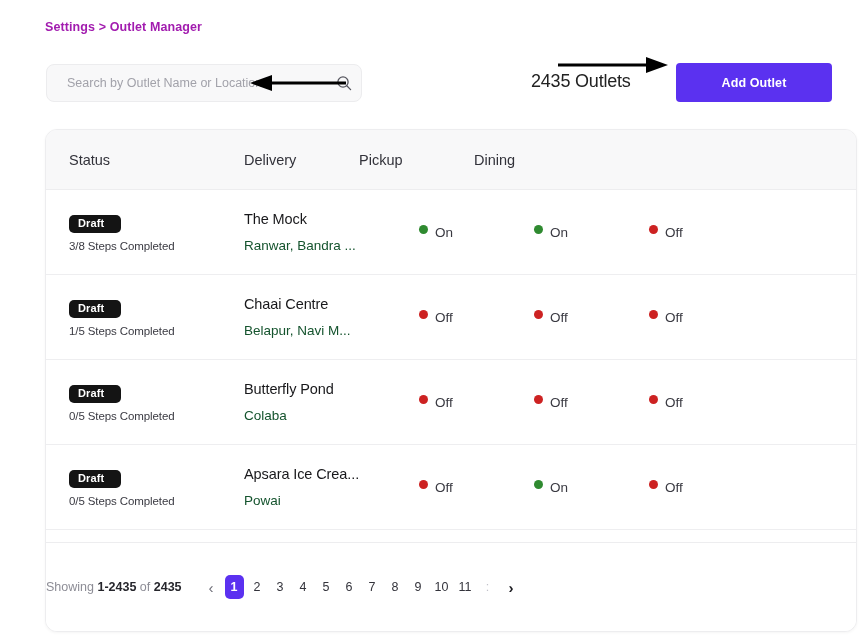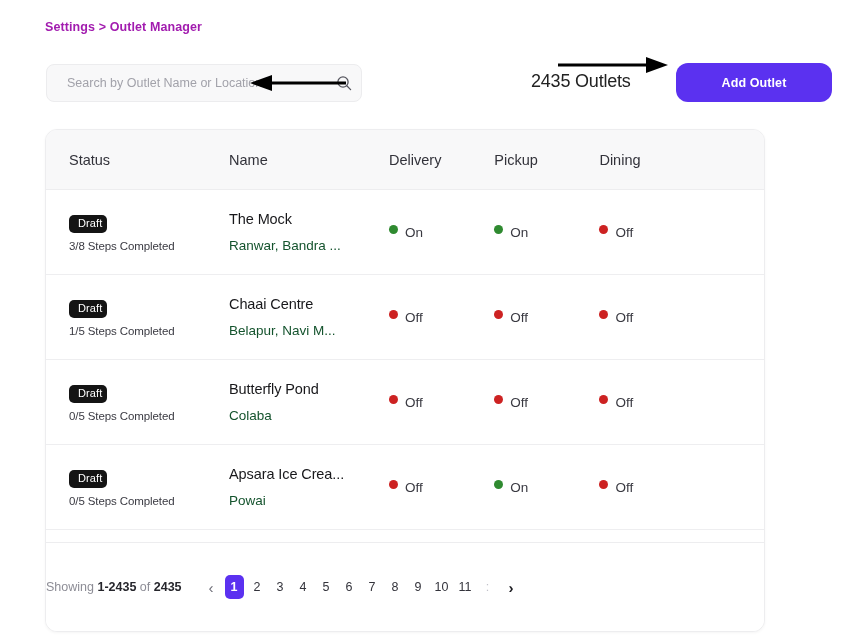--- a/index.html
+++ b/index.html
@@ -75,41 +75,41 @@
   }
 
   
   .add-outlet-btn {
     position: absolute;
     left: 676px;
     top: 63px;
     width: 156px;
     height: 39px;
     border: none;
-    border-radius: 12px;
+    border-radius: 4px;
     background: #5b31f0;
     color: #ffffff;
     font-family: "Liberation Sans", sans-serif;
     font-size: 12.5px;
     font-weight: 700;
     letter-spacing: 0.1px;
     cursor: pointer;
   }
 
   
   .annotation { position: absolute; pointer-events: none; }
   .ann-search { left: 250px; top: 70px; }
   .ann-count  { left: 558px; top: 54px; }
 
   
   .card {
     position: absolute;
     left: 45px;
     top: 129px;
-    width: 720px;
+    width: 812px;
     height: 503px;
     background: #ffffff;
     border: 1px solid #ededef;
     border-radius: 12px;
     box-shadow: 0 1px 3px rgba(0,0,0,0.045);
     box-sizing: border-box;
     overflow: hidden;
     display: flex;
     flex-direction: column;
   }
@@ -149,23 +149,23 @@
   .col-delivery { width: 115px; }
   .col-pickup   { width: 115px; }
   .col-dining   { width: 180px; }
 
   
   .badge-draft {
     display: inline-block;
     background: #141414;
     color: #ffffff;
     font-size: 11px;
-    font-weight: 400;
+    font-weight: 700;
     border-radius: 5px;
-    padding: 3px 5px 4px 9px;
+    padding: 3px 17px 4px 9px;
     line-height: 1;
     letter-spacing: 0.1px;
   }
   .steps-text {
     margin-top: 7px;
     font-size: 11.5px;
     color: #3a3a42;
     letter-spacing: -0.1px;
   }
 
@@ -266,21 +266,20 @@
   <svg width="112" height="24" viewBox="0 0 112 24" aria-hidden="true">
     <line x1="0" y1="11" x2="92" y2="11" stroke="#000" stroke-width="3.2"></line>
     <polygon points="110,11 88,3 88,19" fill="#000"></polygon>
   </svg>
 </div>
 
 <div class="card">
 
   <div class="table-head">
     <div class="cell col-status">Status</div>
-    <div class="cell col-name">Name</div>
     <div class="cell col-delivery">Delivery</div>
     <div class="cell col-pickup">Pickup</div>
     <div class="cell col-dining">Dining</div>
   </div>
 
   <div class="rows-area">
 
     <div class="row">
       <div class="cell col-status">
         <span class="badge-draft">Draft</span>

